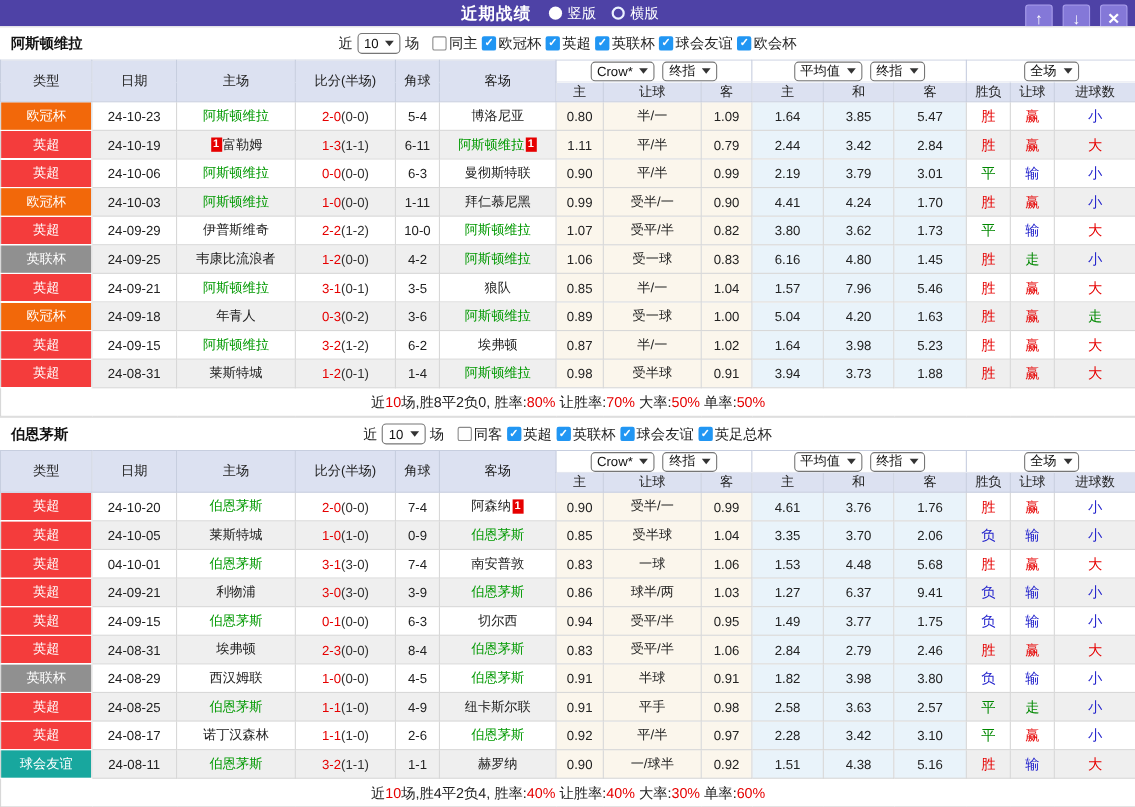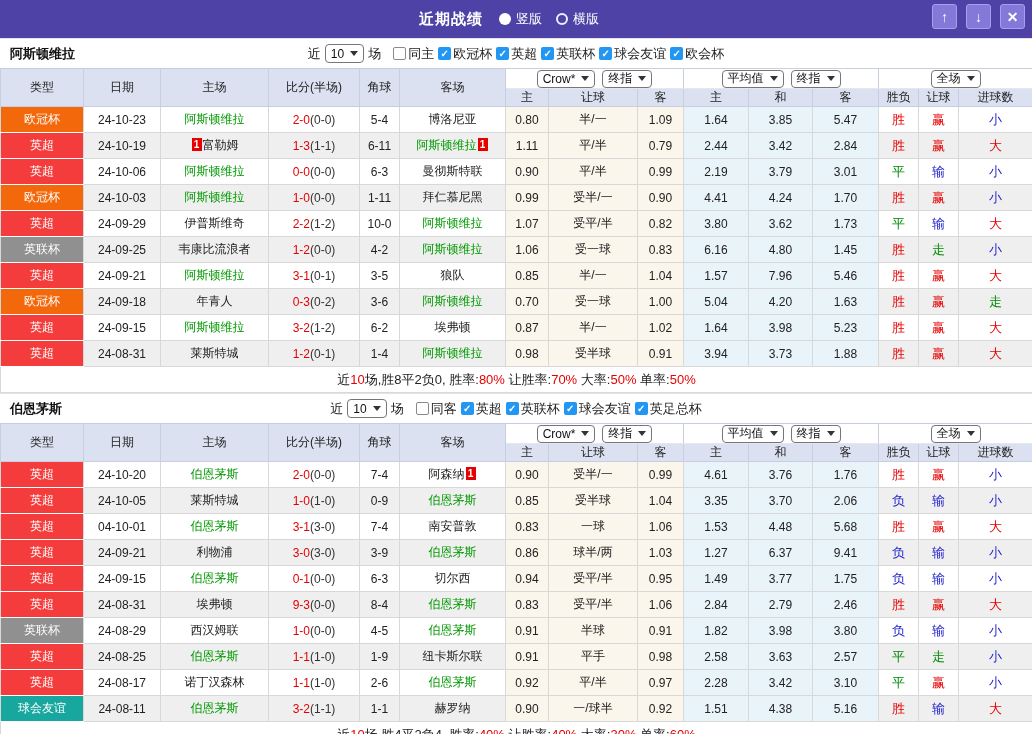--- a/index.html
+++ b/index.html
@@ -1,19 +1,19 @@
 <!DOCTYPE html>
 <html><head>
 <meta charset="utf-8">
 <style>
   html,body{margin:0;padding:0;background:#fff;}
   .app{width:1032px;height:734px;position:relative;font-family:"Liberation Sans",sans-serif;font-size:12px;color:#222;background:#fff;overflow:hidden;}
 
   
-  .titlebar{height:38px;background:#4e42a6;display:flex;align-items:center;justify-content:center;position:relative;}
+  .titlebar{height:24px;background:#4e42a6;display:flex;align-items:center;justify-content:center;position:relative;}
   .titlebar .title{color:#fff;font-weight:bold;font-size:15px;margin-right:16px;letter-spacing:1px;}
   .radio-opt{display:inline-flex;align-items:center;color:#fff;font-size:13px;margin-right:14px;cursor:pointer;}
   .radio{width:12px;height:12px;border-radius:50%;display:inline-block;margin-right:5px;box-sizing:border-box;}
   .radio.sel{background:#fff;}
   .radio.unsel{border:2.5px solid #eaf1ff;background:transparent;}
   .win-buttons{position:absolute;right:7px;top:4px;display:flex;gap:9px;}
   .wbtn{width:23px;height:23px;background:#8478d8;border:1px solid #a99eec;border-radius:3px;color:#fff;display:flex;align-items:center;justify-content:center;font-weight:bold;font-size:14px;cursor:pointer;line-height:1;}
 
   
   .sec-head{height:29px;position:relative;display:flex;align-items:center;justify-content:center;background:#fff;border-top:1px solid #e3e3e3;}
@@ -308,21 +308,21 @@
             <td class="res" style="color: rgb(230, 0, 0);">赢</td>
             <td class="res" style="color: rgb(230, 0, 0);">大</td>
           </tr>
           <tr>
             <td class="type" style="background: rgb(242, 104, 10);">欧冠杯</td>
             <td>24-09-18</td>
             <td><span>年青人</span></td>
             <td><span class="ft">0-3</span><span class="ht">(0-2)</span></td>
             <td>3-6</td>
             <td><span class="focus">阿斯顿维拉</span></td>
-            <td class="cream">0.70</td>
+            <td class="cream">0.89</td>
             <td class="cream">受一球</td>
             <td class="cream">1.00</td>
             <td class="blue">5.04</td>
             <td class="blue">4.20</td>
             <td class="blue">1.63</td>
             <td class="res" style="color: rgb(230, 0, 0);">胜</td>
             <td class="res" style="color: rgb(230, 0, 0);">赢</td>
             <td class="res" style="color: rgb(0, 136, 0);">走</td>
           </tr>
           <tr>
@@ -552,21 +552,21 @@
             <td class="blue">3.77</td>
             <td class="blue">1.75</td>
             <td class="res" style="color: rgb(34, 34, 204);">负</td>
             <td class="res" style="color: rgb(34, 34, 204);">输</td>
             <td class="res" style="color: rgb(34, 34, 204);">小</td>
           </tr>
           <tr>
             <td class="type" style="background: rgb(244, 60, 60);">英超</td>
             <td>24-08-31</td>
             <td><span>埃弗顿</span></td>
-            <td><span class="ft">9-3</span><span class="ht">(0-0)</span></td>
+            <td><span class="ft">2-3</span><span class="ht">(0-0)</span></td>
             <td>8-4</td>
             <td><span class="focus">伯恩茅斯</span></td>
             <td class="cream">0.83</td>
             <td class="cream">受平/半</td>
             <td class="cream">1.06</td>
             <td class="blue">2.84</td>
             <td class="blue">2.79</td>
             <td class="blue">2.46</td>
             <td class="res" style="color: rgb(230, 0, 0);">胜</td>
             <td class="res" style="color: rgb(230, 0, 0);">赢</td>
@@ -587,21 +587,21 @@
             <td class="blue">3.80</td>
             <td class="res" style="color: rgb(34, 34, 204);">负</td>
             <td class="res" style="color: rgb(34, 34, 204);">输</td>
             <td class="res" style="color: rgb(34, 34, 204);">小</td>
           </tr>
           <tr>
             <td class="type" style="background: rgb(244, 60, 60);">英超</td>
             <td>24-08-25</td>
             <td><span class="focus">伯恩茅斯</span></td>
             <td><span class="ft">1-1</span><span class="ht">(1-0)</span></td>
-            <td>1-9</td>
+            <td>4-9</td>
             <td><span>纽卡斯尔联</span></td>
             <td class="cream">0.91</td>
             <td class="cream">平手</td>
             <td class="cream">0.98</td>
             <td class="blue">2.58</td>
             <td class="blue">3.63</td>
             <td class="blue">2.57</td>
             <td class="res" style="color: rgb(0, 136, 0);">平</td>
             <td class="res" style="color: rgb(0, 136, 0);">走</td>
             <td class="res" style="color: rgb(34, 34, 204);">小</td>

